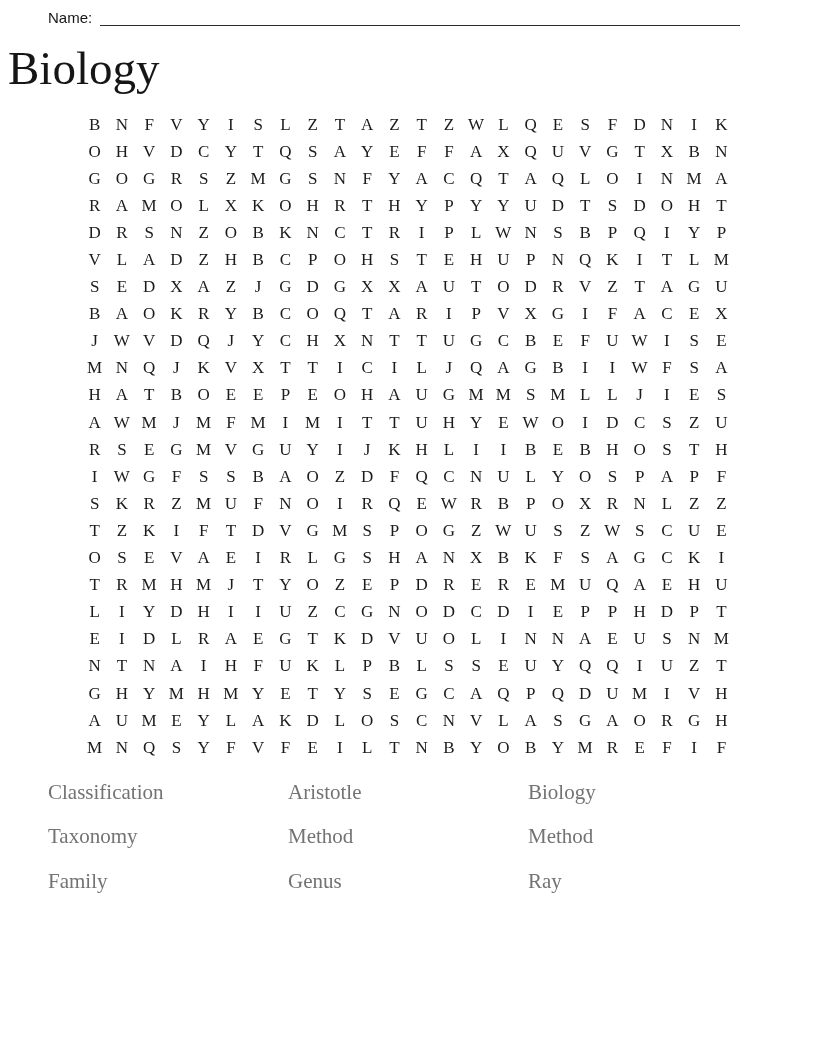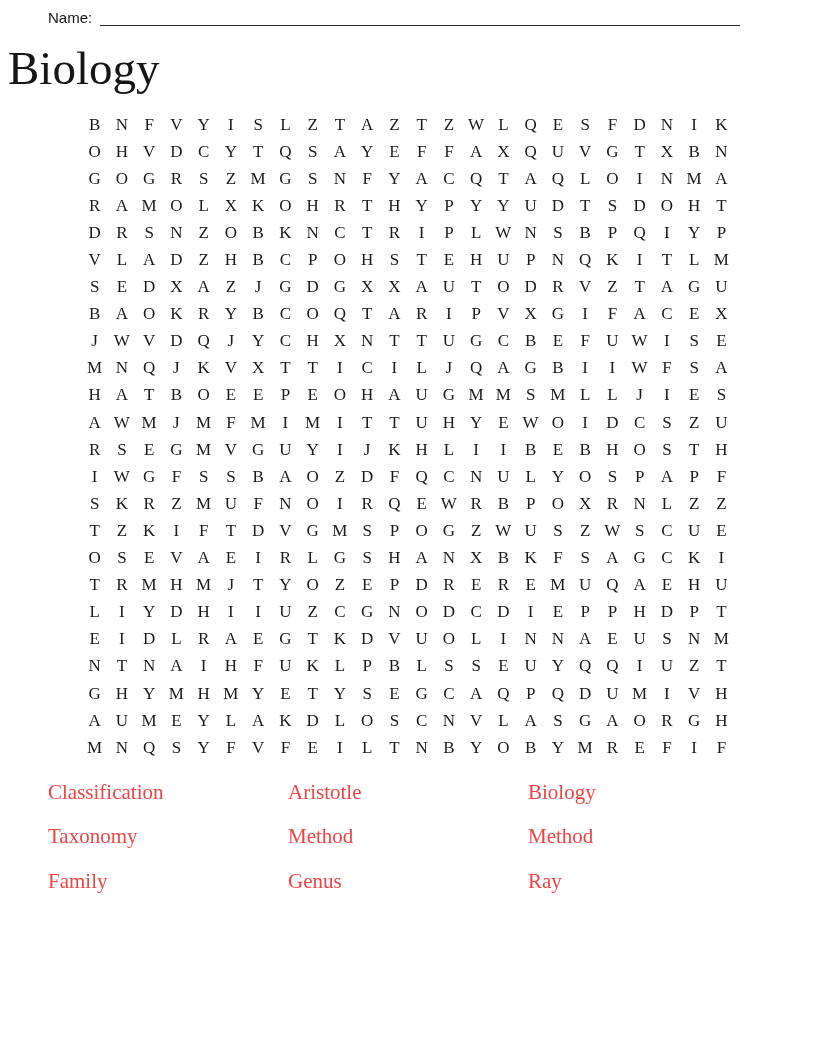--- a/index.html
+++ b/index.html
@@ -63,21 +63,21 @@
     width: 720px;
     display: grid;
     grid-template-columns: 240px 240px 240px;
     grid-auto-rows: 44.4px;
     align-items: start;
   }
   .word {
     font-family: "Liberation Serif", serif;
     font-size: 21px;
     line-height: 26px;
-    color: #ef4444;
+    color: #737373;
   }
 </style>
 </head>
 <body>
 
 <div class="page">
 
   <div class="name-row">
     <span class="name-label">Name:</span>
     <span class="name-line"></span>

